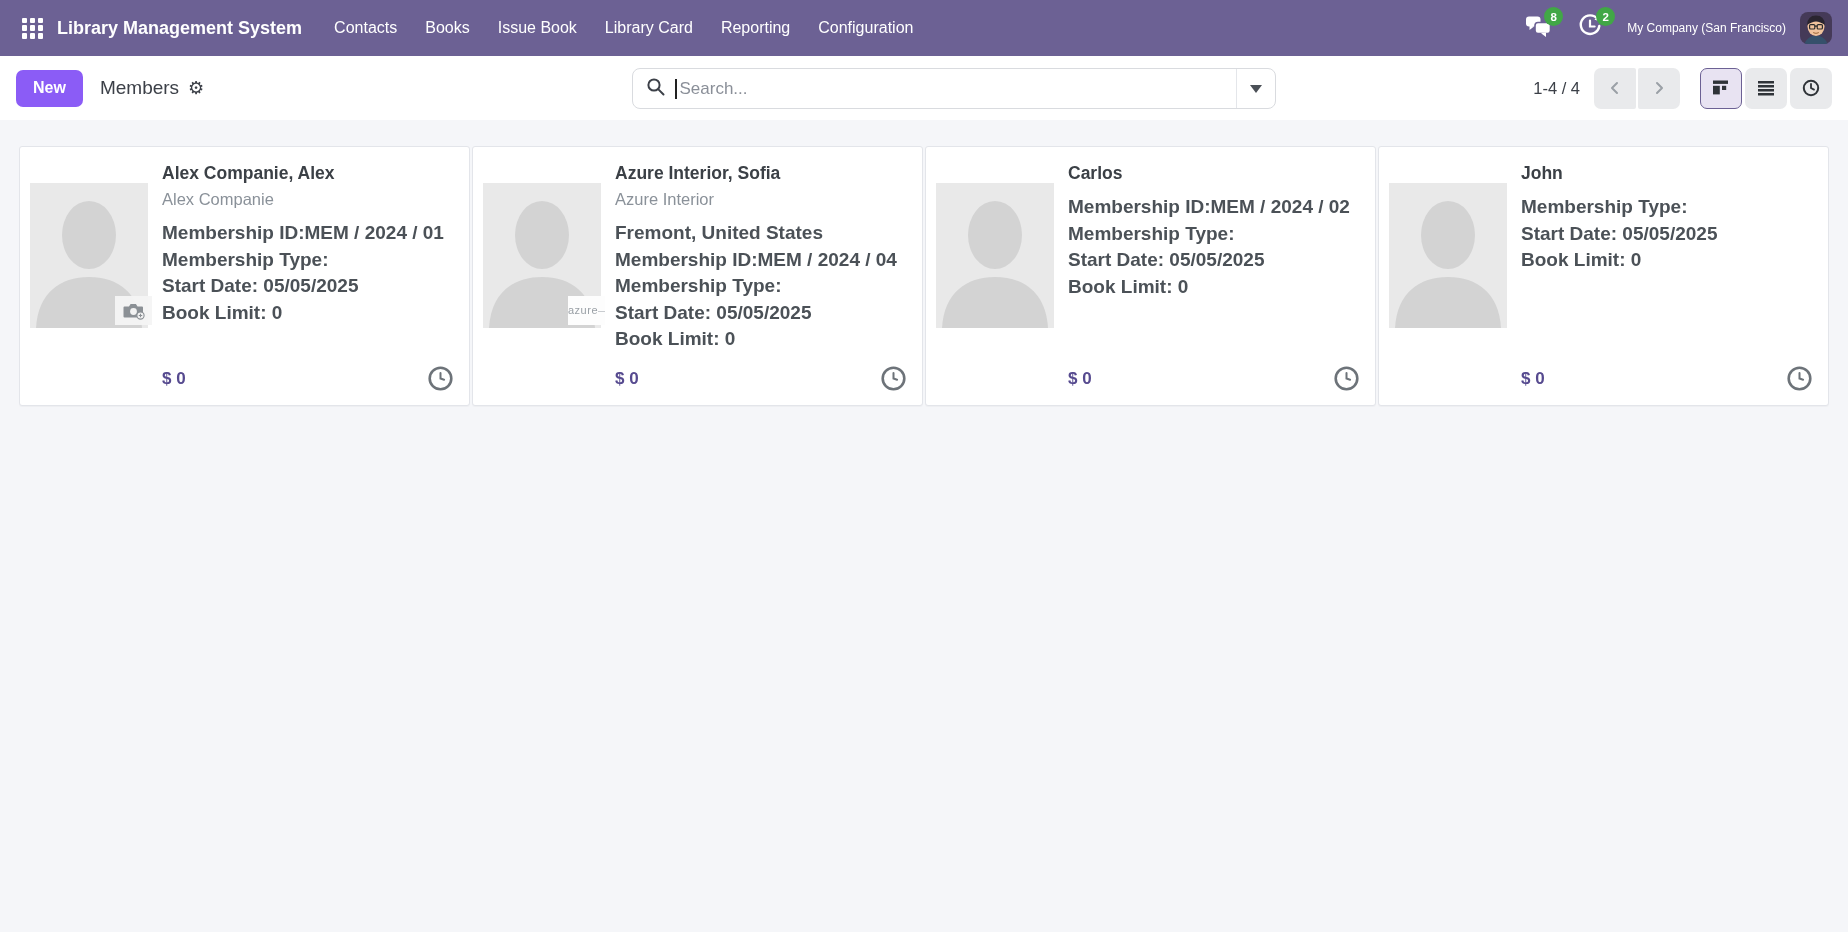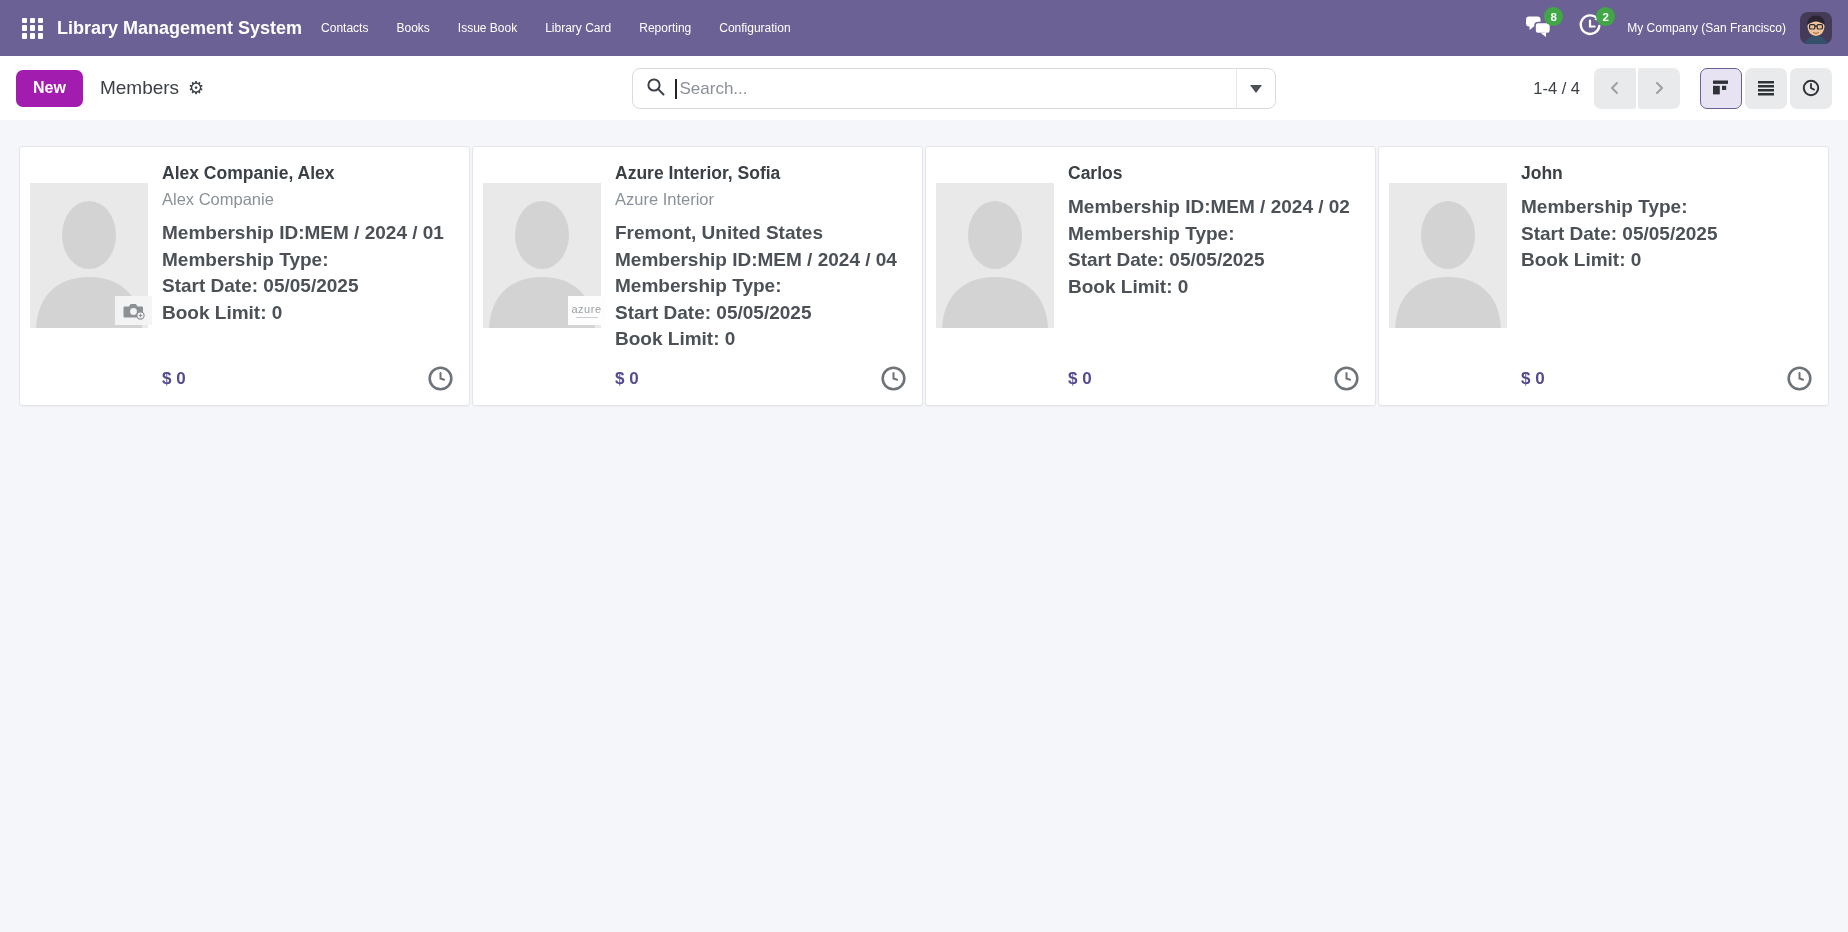--- a/index.html
+++ b/index.html
@@ -3,32 +3,32 @@
 <meta charset="utf-8">
 <style>
   * { margin:0; padding:0; box-sizing:border-box; }
   html,body { width:1848px; height:932px; overflow:hidden; }
   body { font-family:"Liberation Sans", sans-serif; background:#f5f6f9; }
 
   
   .navbar { height:56px; background:#6c6194; display:flex; align-items:center; padding:0 16px; color:#fff; }
   .apps-icon { width:21px; height:21px; display:grid; grid-template-columns:repeat(3,1fr); grid-template-rows:repeat(3,1fr); gap:2.5px; margin:0 14px 0 6px; cursor:pointer; flex:none; }
   .apps-icon i { background:#fff; border-radius:1px; }
-  .brand { font-size:18px; font-weight:bold; margin-right:5px; white-space:nowrap;text-align:right; }
+  .brand { font-size:18px; font-weight:bold; margin-right:18px; white-space:nowrap;text-align:right; }
   .menu { display:flex; height:56px; }
-  .menu-item { padding:0 14px; font-size:12px; line-height:56px; cursor:pointer; white-space:nowrap; }
+  .menu-item { padding:0 14px; font-size:16px; line-height:56px; cursor:pointer; white-space:nowrap; }
   .nav-right { margin-left:auto; display:flex; align-items:center; }
   .icon-btn { position:relative; width:38px; height:38px; display:flex; align-items:center; justify-content:center; cursor:pointer; margin-right:14px; }
   .nav-badge { position:absolute; top:-2px; right:-6px; background:#41a746; color:#fff; font-size:11.5px; font-weight:bold; min-width:19px; height:19px; border-radius:10px; display:flex; align-items:center; justify-content:center; padding:0 5px; }
   .company { font-size:12px; margin:0 14px 0 4px; white-space:nowrap; cursor:pointer; }
   .avatar { width:32px; height:32px; border-radius:8px; overflow:hidden; cursor:pointer; flex:none; }
 
   
   .control-panel { height:64px; background:#fff; display:flex; align-items:center; padding:0 16px; position:relative; }
-  .btn-new { background:#a21caf; color:#fff; font-size:16px; font-weight:bold; border:none; border-radius:7px; height:37px; padding:0 17px; cursor:pointer; }
+  .btn-new { background:#8b5cf6; color:#fff; font-size:16px; font-weight:bold; border:none; border-radius:7px; height:37px; padding:0 17px; cursor:pointer; }
   .breadcrumb-title { font-size:19px; color:#3c4048; margin-left:17px; }
   .cog { font-size:18px; color:#3c4048; margin-left:9px; cursor:pointer; line-height:1; }
 
   .search { position:absolute; left:632px; top:12px; width:644px; height:41px; background:#fff; border:1px solid #d9dbdf; border-radius:8px; display:flex; align-items:center; }
   .search svg { margin-left:13px; flex:none; }
   .search .caret { width:1.5px; height:20px; background:#222; margin-left:9px; flex:none; }
   .search input { flex:1; height:100%; border:none; outline:none; font-size:17px; color:#333; padding-left:3px; font-family:"Liberation Sans", sans-serif; background:transparent; }
   .search input::placeholder { color:#8a8f98; }
   .search-toggle { width:39px; height:100%; border-left:1px solid #e4e6ea; display:flex; align-items:center; justify-content:center; cursor:pointer; }
   .tri-down { width:0; height:0; border-left:6.5px solid transparent; border-right:6.5px solid transparent; border-top:8px solid #4b5057; }
@@ -43,21 +43,21 @@
   .switch-btn { width:42px; height:41px; background:#e9eaec; border:1px solid transparent; border-radius:7px; display:flex; align-items:center; justify-content:center; cursor:pointer; }
   .switch-btn.active { background:#e8e3f2; border-color:#6c6194; }
 
   
   .content { height:812px; background:#f5f6f9; padding:26px 19px; }
   .kanban { display:flex; gap:2px; }
   .card { flex:1; height:260px; background:#fff; border:1px solid #e3e5ea; border-radius:3px; position:relative; display:flex; padding:10px 12px 10px 10px; box-shadow:0 1px 1px rgba(0,0,0,.03); cursor:pointer; }
   .card-img { width:118px; height:145px; margin-top:26px; background:#e9e9e9; position:relative; flex:none; }
   .card-img > svg { display:block; }
   .img-badge { position:absolute; right:-4px; bottom:3px; width:37px; height:29px; background:rgba(244,244,244,.95); display:flex; align-items:center; justify-content:center; }
-  .azure-badge { background:#fdfdfd; flex-direction:column; }
+  .azure-badge { background:#fdfdfd; }
   .azure-badge .az-txt { font-size:11px; color:#9aa0a6; letter-spacing:.5px; line-height:11px; }
   .azure-badge .az-line { width:22px; height:1px; background:#c9ccd0; margin-top:2px; }
   .card-body { flex:1; padding-left:14px; padding-top:4px; min-width:0; }
   .card-title { font-size:17.5px; font-weight:bold; color:#3b4046; line-height:24px; white-space:nowrap; }
   .card-subtitle { font-size:16.5px; color:#8a9199; line-height:24px; margin-top:2px; }
   .card-fields { margin-top:9px; font-size:19px; color:#4b5157;font-weight:bold; }
   .card-fields > div { line-height:26.5px; white-space:nowrap; }
   .card-footer { position:absolute; left:0; right:0; bottom:13px; display:flex; align-items:center; padding:0 15px 0 142px; }
   .amount { font-size:17px; font-weight:bold; color:#564a8f; }
   .clock-btn { margin-left:auto; width:27px; height:27px; display:flex; align-items:center; justify-content:center; cursor:pointer; }

